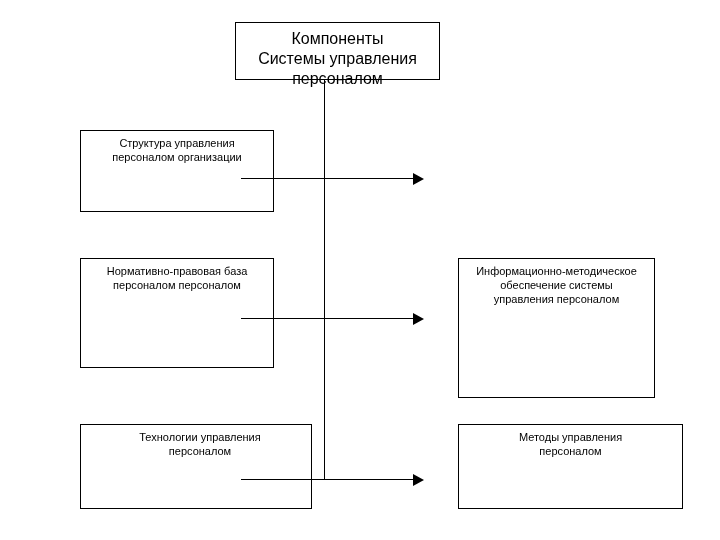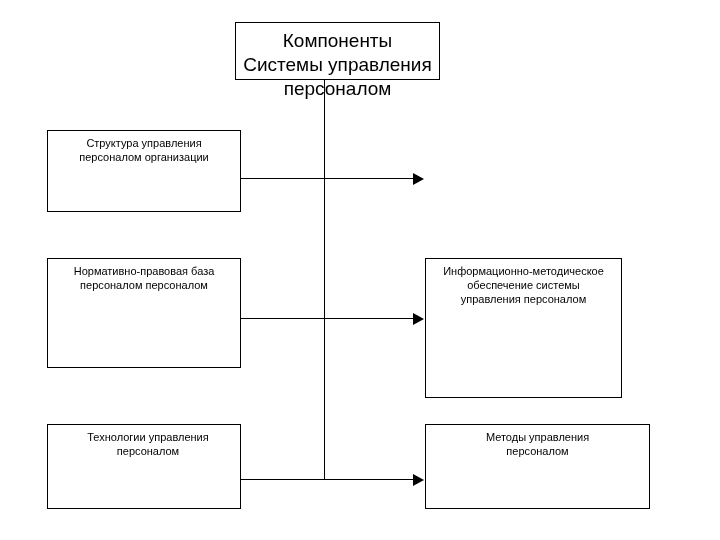--- a/index.html
+++ b/index.html
@@ -23,25 +23,26 @@
     color: #000000;
     text-align: center;
     line-height: 1.25;
   }
   .node .label {
     display: block;
     padding-top: 6px;
     white-space: pre-line;
   }
   .title-node {
-    font-size: 19px;
+    font-size: 16px;
     text-align: center;
   }
   .box-node {
     font-size: 11px;
+    margin-left: 33px;
   }
   .conn {
     position: absolute;
     background: #000000;
   }
   .conn.h { height: 1px; }
   .conn.v { width: 1px; }
   .arrowhead {
     position: absolute;
     width: 0;
@@ -82,21 +83,21 @@
   <div class="node box-node" style="left:425px; top:258px; width:197px; height:140px;">
     <span class="label">Информационно-методическое
 обеспечение системы
 управления персоналом</span>
   </div>
 
   <div class="conn h" style="left:241px; top:318px; width:84px;"></div>
   <div class="conn h" style="left:324px; top:318px; width:90px;"></div>
   <div class="arrowhead" style="left:413px; top:313px;"></div>
 
-  <div class="node box-node" style="left:47px; top:424px; width:194px; height:85px;padding-left:8px;">
+  <div class="node box-node" style="left:47px; top:424px; width:232px; height:85px;padding-left:8px;">
     <span class="label">Технологии управления
 персоналом</span>
   </div>
 
   <div class="node box-node" style="left:425px; top:424px; width:225px; height:85px;">
     <span class="label">Методы управления
 персоналом</span>
   </div>
 
   <div class="conn h" style="left:241px; top:479px; width:84px;"></div>

